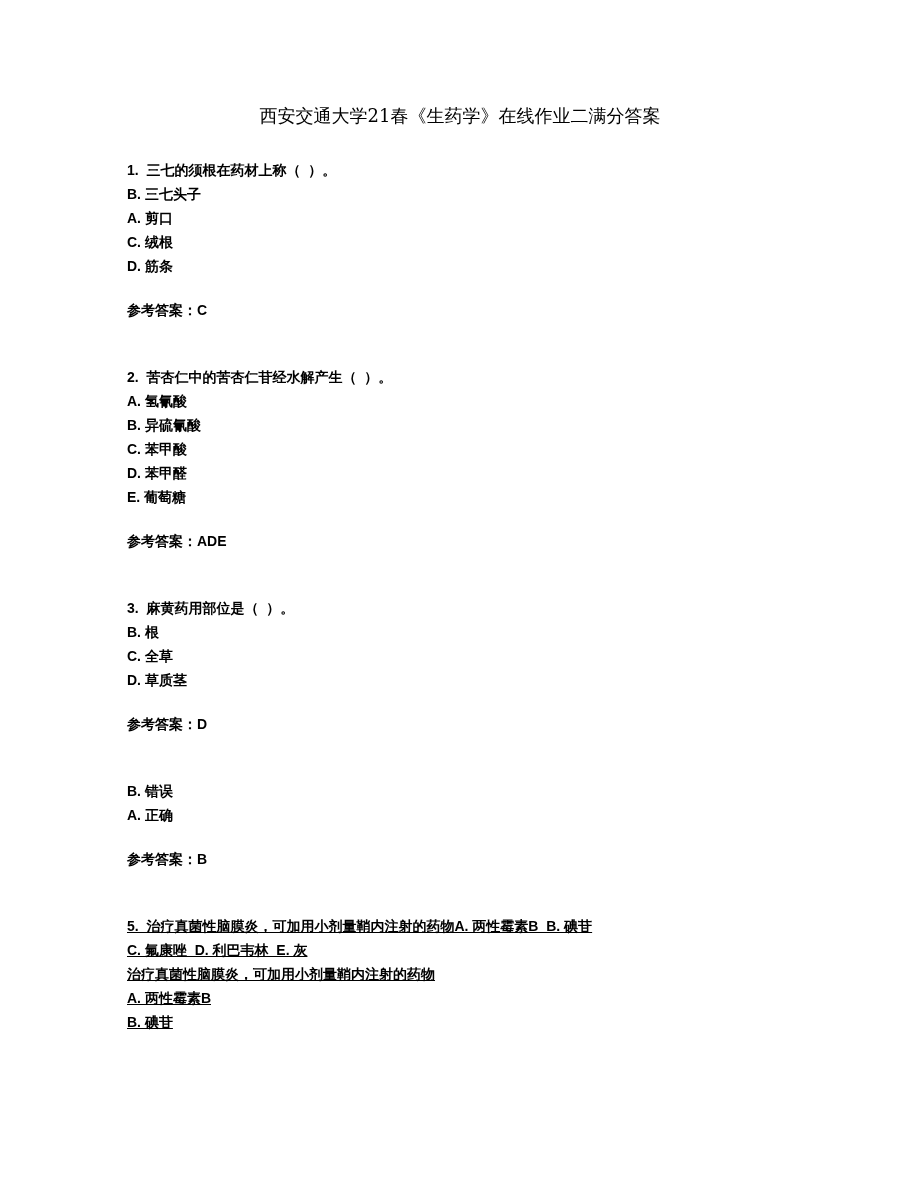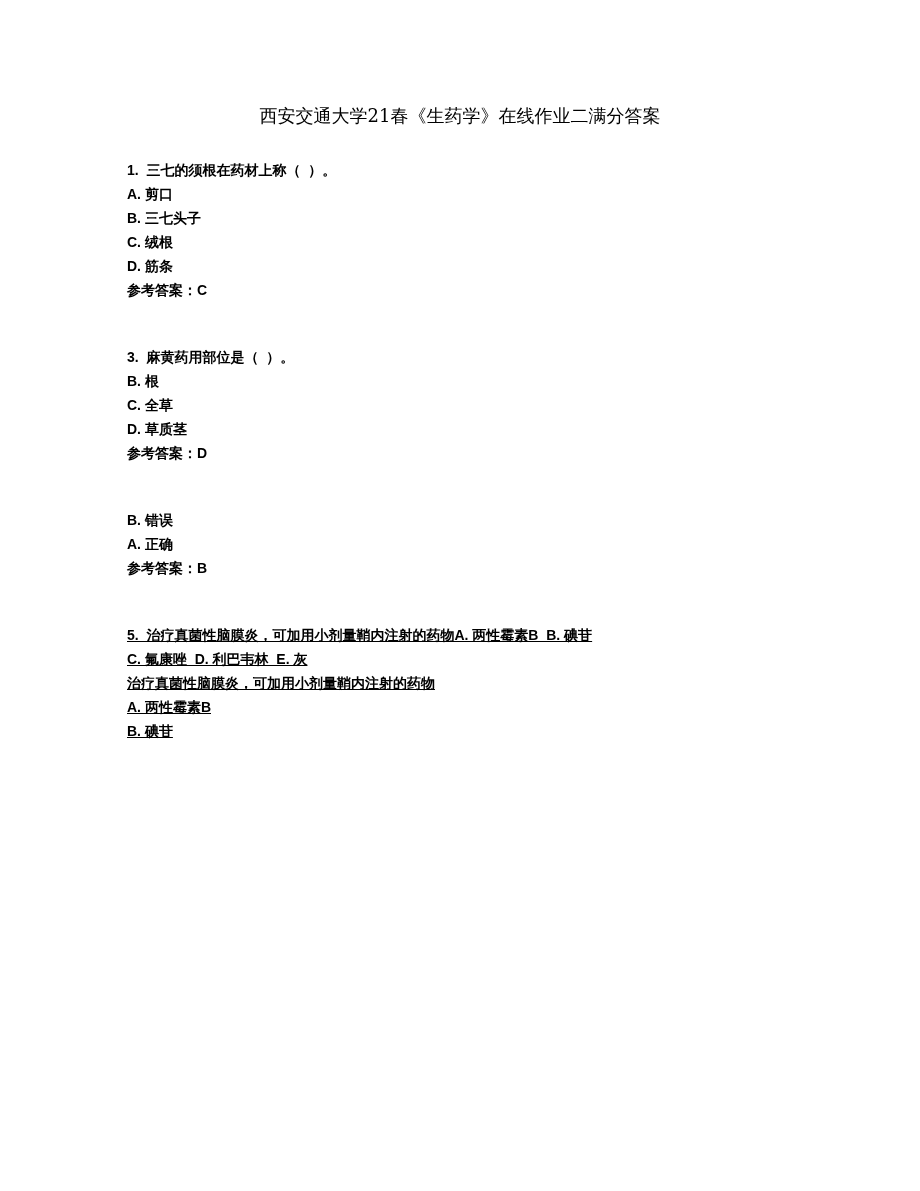--- a/index.html
+++ b/index.html
@@ -31,40 +31,49 @@
     padding: 30px 40px 0 127px;
     font-weight: 600;
   }
   .question { margin-bottom: 43px; }
   .question:last-child { margin-bottom: 0; text-decoration: underline; }
   .line {
     font-size: 14px;
     line-height: 24px;
     white-space: pre-wrap;
   }
-  .answer { }
+  .answer { margin-top: 20px; }
 </style>
 </head>
 <body>
 
 <div class="page">
 
   <h1 class="doc-title">西安交通大学21春《生药学》在线作业二满分答案</h1>
 
   <main class="content">
 
     <section class="question">
       <p class="line stem">1.  三七的须根在药材上称（  ）。</p>
+      <p class="line option">B. 三七头子</p>
       <p class="line option">A. 剪口</p>
-      <p class="line option">B. 三七头子</p>
       <p class="line option">C. 绒根</p>
       <p class="line option">D. 筋条</p>
       <p class="line answer"><span>参考答案：</span><span>C</span></p>
     </section>
 
+    <section class="question">
+      <p class="line stem">2.  苦杏仁中的苦杏仁苷经水解产生（  ）。</p>
+      <p class="line option">A. 氢氰酸</p>
+      <p class="line option">B. 异硫氰酸</p>
+      <p class="line option">C. 苯甲酸</p>
+      <p class="line option">D. 苯甲醛</p>
+      <p class="line option">E. 葡萄糖</p>
+      <p class="line answer"><span>参考答案：</span><span>ADE</span></p>
+    </section>
 
     <section class="question">
       <p class="line stem">3.  麻黄药用部位是（  ）。</p>
       <p class="line option">B. 根</p>
       <p class="line option">C. 全草</p>
       <p class="line option">D. 草质茎</p>
       <p class="line answer"><span>参考答案：</span><span>D</span></p>
     </section>
 
     <section class="question">

